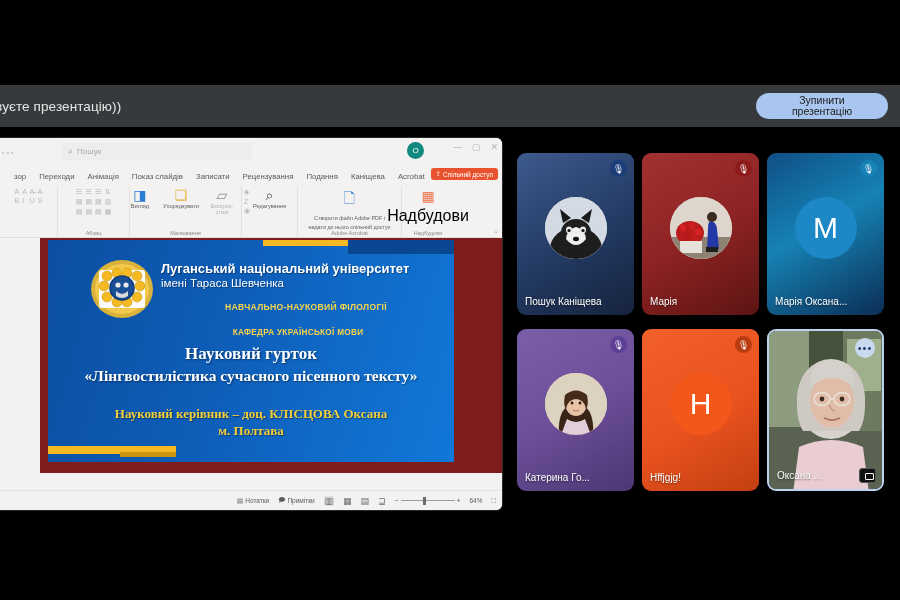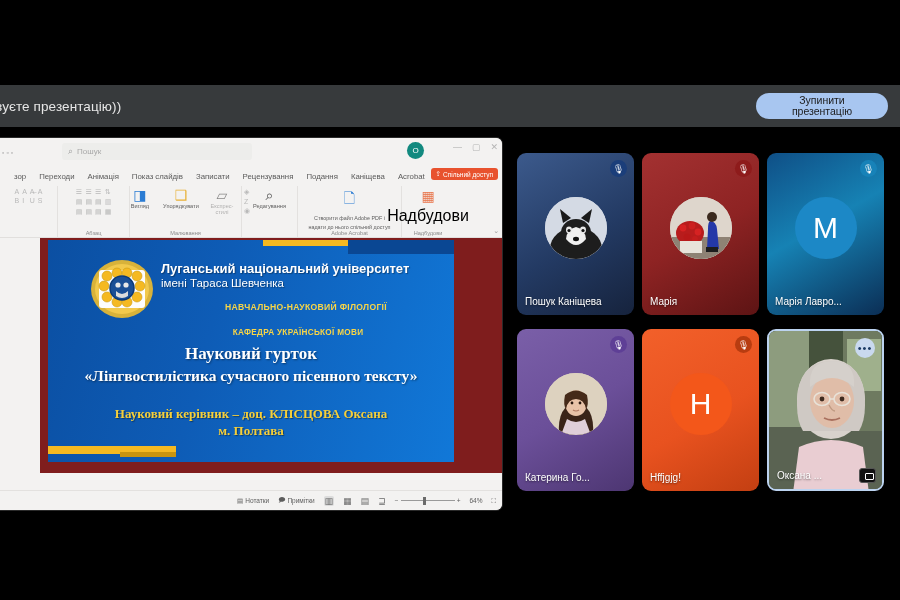--- a/index.html
+++ b/index.html
@@ -472,21 +472,21 @@
         </svg>
       </div>
       <div class="nm">Марія</div>
     </div>
 
     <div class="tile t-marial">
       <div class="mic-badge" style="background:#1782b8">🎙</div>
       <div class="av-circle" style="background:#1c88c6">
         <span class="initial">M</span>
       </div>
-      <div class="nm">Марія Лавро...</div>
+      <div class="nm">Марія Оксана...</div>
     </div>
 
     <div class="tile t-kateryna">
       <div class="mic-badge" style="background:#5e3f96">🎙</div>
       <div class="av-circle" style="background:#d8cfc0">
         <svg viewBox="0 0 62 62" width="62" height="62">
           <rect width="62" height="62" fill="#ddd2bf"></rect>
           <path d="M14 62 q-2 -30 17 -32 q19 2 17 32 z" fill="#3a2418"></path>
           <ellipse cx="31" cy="30" rx="11" ry="13" fill="#e8c3a8"></ellipse>
           <path d="M20 22 q11 -9 22 0 q2 10 -1 14 q-2 -10 -10 -10 q-8 0 -10 10 q-3 -4 -1 -14 z" fill="#452a19"></path>

